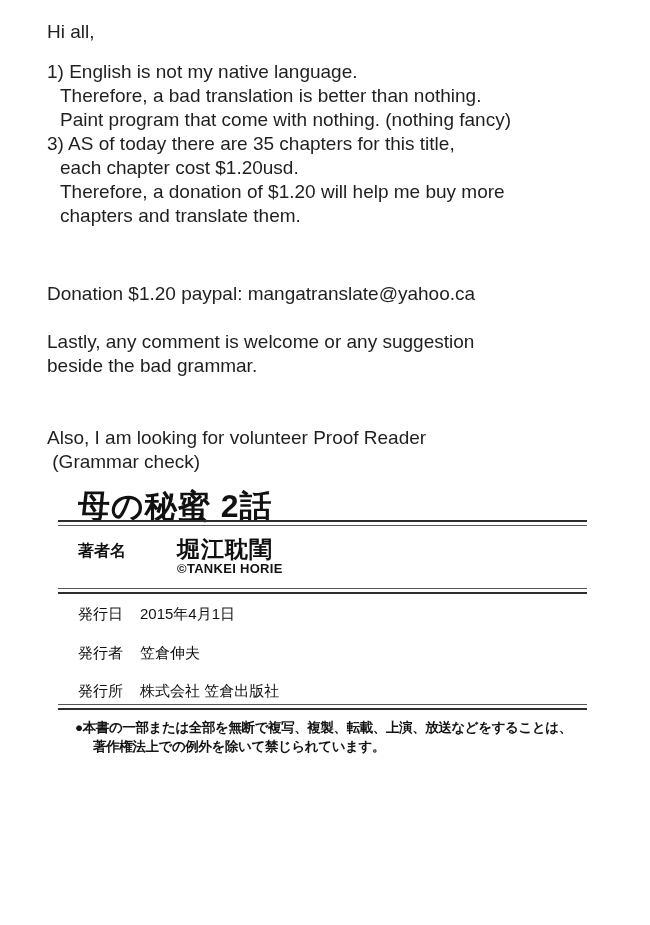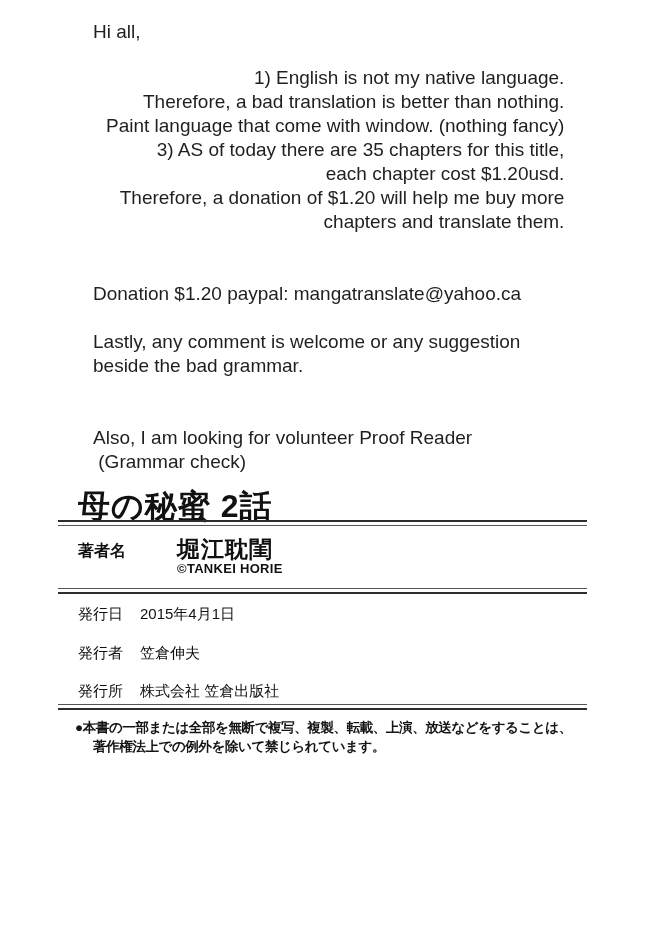--- a/index.html
+++ b/index.html
@@ -6,25 +6,25 @@
   .page {
     position: relative;
     width: 650px;
     height: 925px;
     background: #ffffff;
     font-family: "Liberation Sans", sans-serif;
     color: #1c1c1c;
     overflow: hidden;
   }
   
-  .note-block { position: absolute; left: 47px; font-size: 19px; line-height: 24px; color:#1f1f1f;margin-left:46px; }
+  .note-block { position: absolute; left: 47px; font-size: 19px; line-height: 24px; color:#1f1f1f; }
   .line { white-space: pre; }
   .line.cont { padding-left: 13px; }
   #greeting   { top: 20px; }
-  #numbered   { top: 66px; text-align: right; }
+  #numbered   { top: 60px; }
   #donation   { top: 282px; }
   #closing    { top: 330px; }
   #volunteer  { top: 426px; }
   
   .jp { font-family: "Liberation Sans", sans-serif; color: #111; }
   .c-title {
     position: absolute; left: 78px; top: 485px;
     font-size: 32px; font-weight: bold; letter-spacing: 1px; white-space: pre;
   }
   .rule { position: absolute; left: 58px; width: 529px; height: 3px; }
@@ -63,21 +63,21 @@
 
 <div class="page">
 
   <div class="note-block" id="greeting">
     <div class="line">Hi all,</div>
   </div>
 
   <div class="note-block" id="numbered">
     <div class="line">1) English is not my native language.</div>
     <div class="line cont">Therefore, a bad translation is better than nothing.</div>
-    <div class="line cont">Paint language that come with window. (nothing fancy)</div>
+    <div class="line cont">Paint program that come with nothing. (nothing fancy)</div>
     <div class="line">3) AS of today there are 35 chapters for this title,</div>
     <div class="line cont">each chapter cost $1.20usd.</div>
     <div class="line cont">Therefore, a donation of $1.20 will help me buy more</div>
     <div class="line cont">chapters and translate them.</div>
   </div>
 
   <div class="note-block" id="donation">
     <div class="line">Donation $1.20 paypal: mangatranslate@yahoo.ca</div>
   </div>
 

